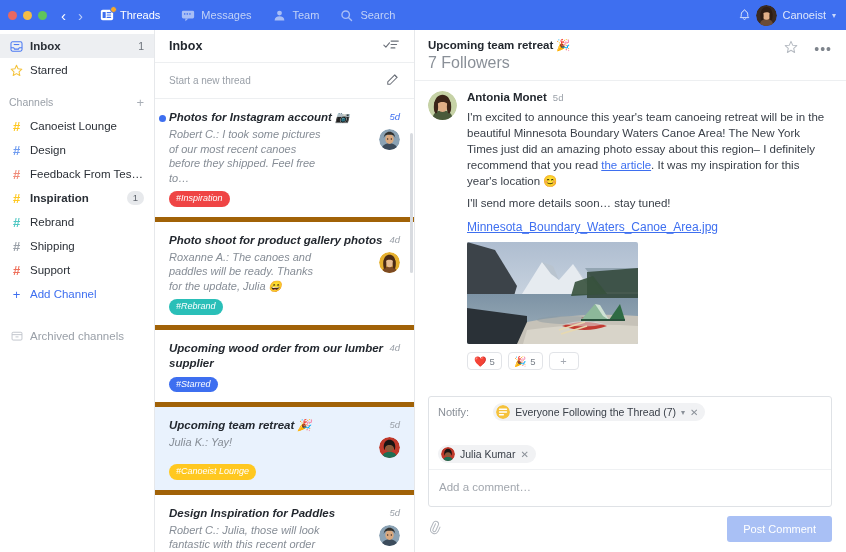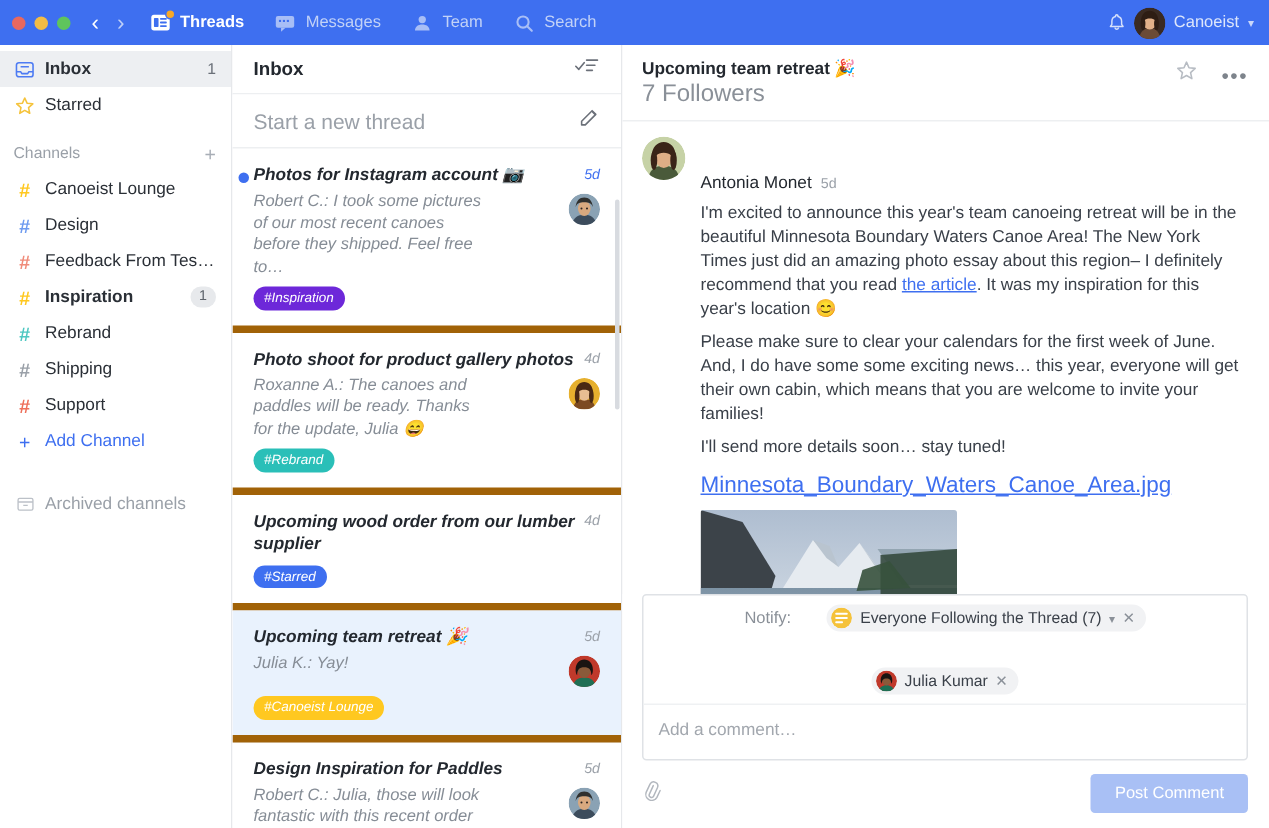--- a/index.html
+++ b/index.html
@@ -16,21 +16,21 @@
     height: 30px; background: #3E6FF0; display: flex; align-items: center;
     flex: 0 0 30px; padding: 0 10px 0 8px; color: #fff; position: relative;
   }
   .traffic { display: flex; gap: 6px; align-items: center; margin-right: 14px; }
   .tl { width: 9px; height: 9px; border-radius: 50%; display: block; }
   .tl.r { background: #E8685F; } .tl.y { background: #F3BC45; } .tl.g { background: #5FC45C; }
   .navarrows { display: flex; gap: 12px; align-items: center; margin-right: 16px; color: #BFD0F8; }
   .chev { font-size: 15px; line-height: 1; font-weight: 300; }
   .chev.active { color: #ffffff; }
   .navitem { display: flex; align-items: center; gap: 6px; margin-right: 20px; font-size: 11px; color: #C2D2F7; position: relative; }
-  .navitem.active { color: #ffffff; font-weight: bold; }
+  .navitem.active { color: #ffffff; font-weight: normal; }
   .navicon { width: 15px; height: 15px; display: inline-flex; align-items: center; justify-content: center; position: relative; }
   .badge-dot { position: absolute; top: -2px; right: -3px; width: 7px; height: 7px; border-radius: 50%; background: #F7A828; border: 1px solid #3E6FF0; }
   .topright { margin-left: auto; display: flex; align-items: center; gap: 4px; }
   .bell { width: 14px; height: 15px; }
   .userchip { display: flex; align-items: center; gap: 6px; font-size: 11px; color: #DDE6FB; }
   .avatar { border-radius: 50%; overflow: hidden; flex: none; display: block; }
   .av22 { width: 21px; height: 21px; }
   .caret { font-size: 8px; color: #C9D7FA; }
 
   
@@ -52,21 +52,21 @@
   .addchan { color: #3E6FF0; }
   .addchan .ico { color: #3E6FF0; font-size: 13px; font-weight: 300; }
   .archived { color: #9AA0A8; margin-top: 18px; }
   .archived .ico { color: #B6BBC2; }
 
   
   .threadlist { width: 260px; flex: 0 0 260px; background: #fff; border-right: 1px solid #E6E8EB; display: flex; flex-direction: column; min-height: 0; }
   .tl-head { height: 33px; flex: none; display: flex; align-items: center; padding: 0 14px; border-bottom: 1px solid #EDEFF1; }
   .tl-head .title { font-size: 12.5px; font-weight: bold; color: #23282F; flex: 1; }
   .tl-new { height: 36px; flex: none; display: flex; align-items: center; padding: 0 14px; border-bottom: 1px solid #EDEFF1; background: #fff; }
-  .tl-new .ph { font-size: 14px; color: #9AA0A8; flex: 1; }
+  .tl-new .ph { font-size: 10px; color: #9AA0A8; flex: 1; }
   .tl-scroll { flex: 1; overflow: hidden; position: relative; }
   .tr { padding: 11px 14px 10px 14px; border-bottom: 5px solid #a16207; position: relative; font-style: italic; }
   .tr.sel { background: #E9F2FD; }
   .tr-top { display: flex; align-items: flex-start; }
   .tr-title { font-size: 11.5px; font-weight: bold; color: #23282F; flex: 1; padding-right: 6px; line-height: 15px; }
   .tr-time { font-size: 9.5px; color: #9AA0A8; flex: none; margin-top: 1px; }
   .tr-time.unread { color: #3E6FF0; }
   .tr-body { display: flex; align-items: flex-start; margin-top: 2px; gap: 44px; }
   .tr-snip { flex: 1; font-size: 11px; color: #868D96; line-height: 14.5px; padding-right: 8px; }
   .tr-av { width: 21px; height: 21px; flex: none; margin-top: 2px; }
@@ -81,36 +81,36 @@
   .mh-sub { font-size: 16px; color: #8A9098; margin-top: 2px; }
   .mh-actions { display: flex; align-items: center; gap: 16px; padding-top: 2px; }
   .star-ic { color: #B7BCC3; }
   .dots-ic { color: #7E848C; font-size: 14px; letter-spacing: 1px; line-height: 8px; }
 
   .conv { flex: 1; overflow: hidden; padding: 10px 14px 0 13px; min-height: 0; }
   .msg { display: flex; margin-bottom: 8px; }
   .msg-av { width: 29px; height: 29px; flex: none; margin-right: 10px; }
   .msg-main { flex: 1; min-width: 0; }
   .msg-head { display: flex; align-items: baseline; gap: 6px; }
-  .msg-name { font-size: 11.5px; font-weight: normal; color: #23282F; margin-top: 25px; }
+  .msg-name { font-size: 11.5px; font-weight: bold; color: #23282F; }
   .msg-time { font-size: 9.5px; color: #9AA0A8; }
   .msg-p { font-size: 11.5px; color: #3A4049; line-height: 16px; margin-top: 6px; }
   .msg-p.first { margin-top: 3px; }
   .msg-link { color: #3E6FF0; text-decoration: underline; }
-  .msg-file { font-size: 15px; color: #3E6FF0; text-decoration: underline; margin-top: 9px; display: inline-block; }
+  .msg-file { font-size: 12px; color: #3E6FF0; text-decoration: underline; margin-top: 9px; display: inline-block; }
   .photo { width: 171px; height: 102px; border-radius: 2px; margin-top: 7px; display: block; overflow: hidden; }
   .reactions { display: flex; gap: 6px; margin-top: 8px; }
   .reac { border: 1px solid #E2E4E8; border-radius: 4px; height: 18px; min-width: 30px; display: inline-flex; align-items: center; justify-content: center; gap: 3px; padding: 0 6px; font-size: 9.5px; color: #7A8089; background: #fff; }
   .reac .emo { font-size: 10px; }
   .reac.add { color: #A5AAB2; font-size: 11px; padding: 0 8px; }
 
   
   .composer { flex: none; padding: 0 14px 10px 13px; background: #fff; }
   .cbox { border: 1px solid #DFE2E6; border-radius: 3px; background: #fff; }
-  .notify-row { display: flex; align-items: center; gap: 24px; padding: 6px 9px; border-bottom: 1px solid #EFF1F3; flex-wrap: wrap; justify-content: center; }
+  .notify-row { display: flex; align-items: center; gap: 24px; padding: 6px 9px; border-bottom: 1px solid #EFF1F3; flex-wrap: wrap; }
   .notify-lbl { font-size: 11px; color: #8A9098; }
   .chip { display: inline-flex; align-items: center; gap: 5px; background: #F1F2F4; border-radius: 11px; padding: 2px 7px 2px 3px; font-size: 10.5px; color: #3A4049; }
   .chip .cav { width: 14px; height: 14px; border-radius: 50%; overflow: hidden; flex: none; }
   .chip .cx { color: #8A9098; font-size: 10px; cursor: pointer; }
   .chip .ccar { color: #8A9098; font-size: 8px; }
   .ctext { padding: 11px 10px 13px 10px; font-size: 11.5px; color: #A2A7AE; }
   .cfoot { display: flex; align-items: center; margin-top: 9px; }
   .clip { color: #B2B7BE; font-size: 13px; transform: rotate(-20deg); display: inline-block; }
   .postbtn { margin-left: auto; background: #A9C0F5; color: #fff; font-size: 11px; border: none; border-radius: 3px; padding: 7px 16px; cursor: pointer; }
 
@@ -312,21 +312,21 @@
             </div><div class="tr-body">
               <span class="tr-snip">Robert C.: I took some pictures of our most recent canoes before they shipped. Feel free to…</span>
               <span class="avatar tr-av"><svg width="21" height="21" viewBox="0 0 40 40">
                   <circle cx="20" cy="20" r="20" fill="#8aa2b4"></circle>
                   <path d="M5 40c0-9 7-13 15-13s15 4 15 13z" fill="#3c4c5c"></path>
                   <ellipse cx="20" cy="19" rx="8" ry="9.5" fill="#d9a97f"></ellipse>
                   <path d="M9 17c1-8 5-12 11-12s10 4 11 12c-2-5-5-6-11-6s-9 1-11 6z" fill="#30302e"></path>
                   <circle cx="16.5" cy="19" r="1.3" fill="#2b2421"></circle>
                   <circle cx="23.5" cy="19" r="1.3" fill="#2b2421"></circle>
                 </svg></span>
-            </div><span class="tr-tag" style="background:#6d28d9">#Inspiration</span></div>
+            </div><span class="tr-tag" style="background:#ef4444">#Inspiration</span></div>
           <div class="tr"><div class="tr-top">
               <span class="tr-title">Photo shoot for product gallery photos</span>
               <span class="tr-time">4d</span>
             </div><div class="tr-body">
               <span class="tr-snip">Roxanne A.: The canoes and paddles will be ready. Thanks for the update, Julia 😄</span>
               <span class="avatar tr-av"><svg width="21" height="21" viewBox="0 0 40 40">
                   <circle cx="20" cy="20" r="20" fill="#e6b02e"></circle>
                   <path d="M6 40c0-9 6-13 14-13s14 4 14 13z" fill="#7c4a22"></path>
                   <ellipse cx="20" cy="19" rx="8" ry="10" fill="#e8bd92"></ellipse>
                   <path d="M9 18c0-8 5-13 11-13s11 5 11 13c0 5-1 7-2 8 0-8-3-11-9-11s-9 3-9 11c-1-1-2-3-2-8z" fill="#4a2a14"></path>
@@ -399,21 +399,20 @@
                 <ellipse cx="11" cy="22" rx="3" ry="9" fill="#3a2418"></ellipse>
                 <ellipse cx="29" cy="22" rx="3" ry="9" fill="#3a2418"></ellipse>
               </svg>
           </span>
           <div class="msg-main">
             <div class="msg-head">
               <span class="msg-name">Antonia Monet</span>
               <span class="msg-time">5d</span>
             </div>
             <div class="msg-p"><span>I'm excited to announce this year's team canoeing retreat will be in the beautiful Minnesota Boundary Waters Canoe Area! The New York Times just did an amazing photo essay about this region– I definitely recommend that you read </span><a class="msg-link" href="#">the article</a><span>. It was my inspiration for this year's location 😊</span></div>
-            <div class="msg-p">Please make sure to clear your calendars for the first week of June. And, I do have some some exciting news… this year, everyone will get their own cabin, which means that you are welcome to invite your families!</div>
             <div class="msg-p">I'll send more details soon… stay tuned!</div>
             <a class="msg-file" href="#">Minnesota_Boundary_Waters_Canoe_Area.jpg</a>
             <span class="photo">
               <svg width="171" height="102" viewBox="0 0 171 102" preserveAspectRatio="none">
                 <defs>
                   <linearGradient id="sky" x1="0" y1="0" x2="0" y2="1">
                       <stop offset="0" stop-color="#aebdd0"></stop>
                       <stop offset="1" stop-color="#dfe6ec"></stop>
                     </linearGradient>
                   <linearGradient id="water" x1="0" y1="0" x2="0" y2="1">

